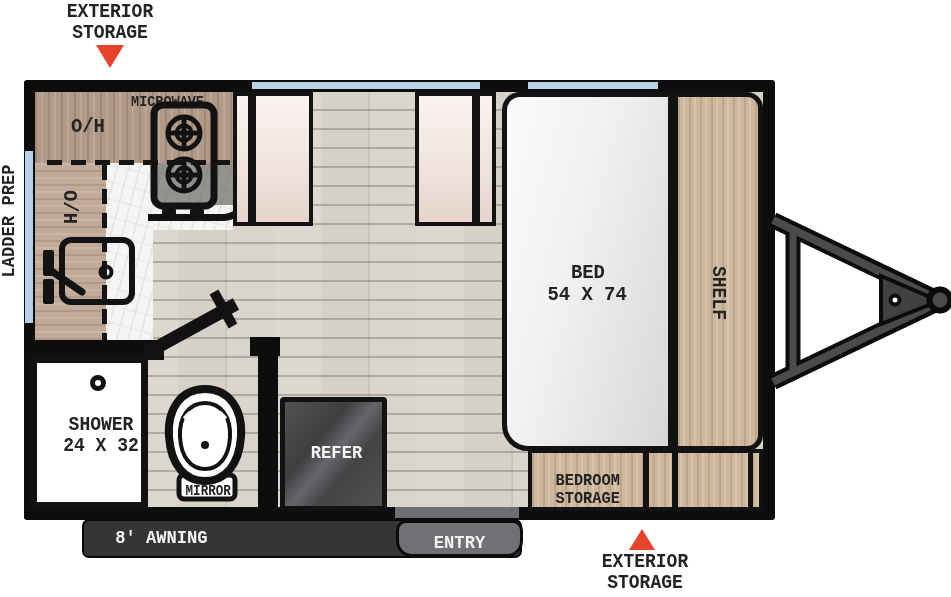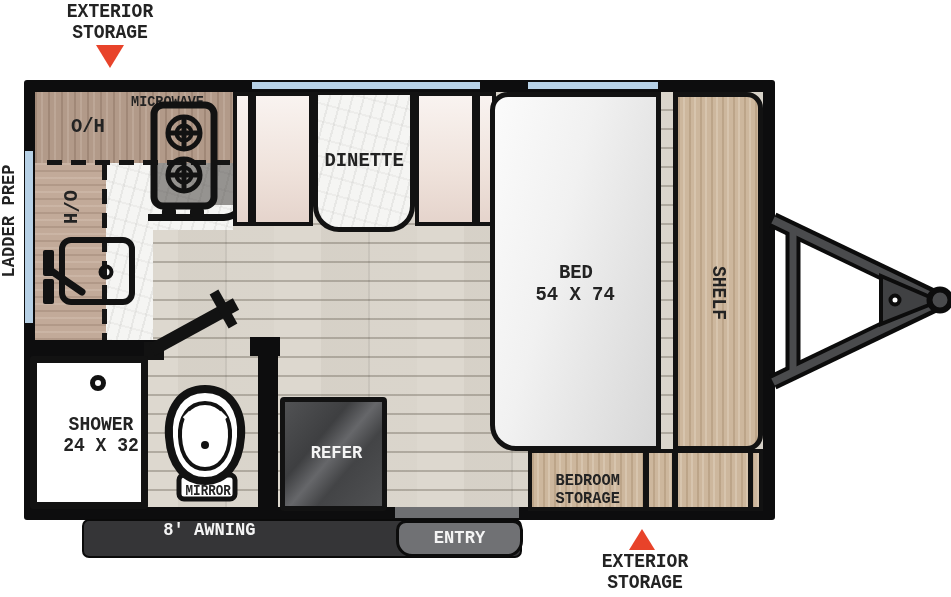--- a/index.html
+++ b/index.html
@@ -116,27 +116,24 @@
   <svg class="abs" style="left:40px;top:236px;" width="96" height="70" viewBox="0 0 96 70">
     <rect x="22" y="4" width="70" height="62" rx="9" fill="none" stroke="#121212" stroke-width="6"></rect>
     <circle cx="66" cy="36" r="5.5" fill="none" stroke="#121212" stroke-width="4"></circle>
     <rect x="3" y="14" width="11" height="26" rx="2" fill="#121212"></rect>
     <rect x="3" y="43" width="11" height="25" rx="2" fill="#121212"></rect>
     <line x1="10" y1="34" x2="42" y2="56" stroke="#121212" stroke-width="7" stroke-linecap="round"></line>
   </svg>
 
   <div class="abs bench" style="left:233px;top:92px;width:19px;height:134px;box-sizing:border-box;"></div>
   <div class="abs bench" style="left:252px;top:92px;width:61px;height:134px;box-sizing:border-box;"></div>
-  <div class="abs marble flexc" style="left:313px;top:92px;width:102px;height:140px;border:5px solid #121212;border-top-width:3px;border-radius:0 0 26px 26px;box-sizing:border-box;">
-    <span class="lbl sqz" style="font-size:21px;">DINETTE</span>
-  </div>
   <div class="abs bench" style="left:415px;top:92px;width:61px;height:134px;box-sizing:border-box;"></div>
   <div class="abs bench" style="left:476px;top:92px;width:20px;height:134px;box-sizing:border-box;"></div>
 
-  <div class="abs" style="left:490px;top:92px;width:171px;height:359px;border:5px solid #121212;border-radius:18px 0 0 26px;box-sizing:border-box;background:linear-gradient(105deg,#fbfbfb 0%,#f1f1f1 40%,#d7d7d7 100%);">
+  <div class="abs" style="left:502px;top:92px;width:171px;height:359px;border:5px solid #121212;border-radius:18px 0 0 26px;box-sizing:border-box;background:linear-gradient(105deg,#fbfbfb 0%,#f1f1f1 40%,#d7d7d7 100%);">
     <div class="abs lbl" style="left:0;top:165px;width:100%;font-size:21px;">
       <span class="sqz">BED</span><br>
       <span class="sqz">54 X 74</span>
     </div>
   </div>
 
   <div class="abs wood-l" style="left:673px;top:92px;width:90px;height:359px;border:5px solid #121212;border-radius:0 16px 16px 0;box-sizing:border-box;">
     <div class="abs lbl" style="left:40px;top:196px;transform:translate(-50%,-50%) rotate(90deg);font-size:20px;white-space:nowrap;">
       <span class="sqz">SHELF</span>
     </div>
@@ -183,25 +180,25 @@
   <div class="abs lbl" style="left:162px;top:484px;width:92px;font-size:14px;">
     <span class="sqz">MIRROR</span>
   </div>
 
   <div class="abs flexc" style="left:280px;top:397px;width:107px;height:114px;border:5px solid #121212;border-radius:4px;box-sizing:border-box;background:linear-gradient(130deg,#515254 0%,#3e3f41 35%,#66676a 50%,#434446 65%,#505153 100%);padding-left:6px;">
     <span class="lbl sqz white" style="font-size:19px;">REFER</span>
   </div>
 
   <div class="abs" style="left:395px;top:507px;width:124px;height:11px;background:#6e6f72;"></div>
 
-  <div class="abs" style="left:82px;top:519px;width:440px;height:39px;background:#353537;border:2px solid #0a0a0a;border-radius:7px;box-sizing:border-box;display:flex;align-items:flex-start;padding-left:48px;">
+  <div class="abs" style="left:82px;top:519px;width:440px;height:39px;background:#353537;border:2px solid #0a0a0a;border-radius:7px;box-sizing:border-box;display:flex;align-items:center;">
     <span class="lbl sqz white" style="font-size:19px;margin-left:26px;">8' AWNING</span>
   </div>
 
-  <div class="abs flexc" style="left:396px;top:520px;width:127px;height:37px;background:#707174;border:3px solid #0c0c0c;border-radius:10px 10px 16px 16px;box-sizing:border-box;">
+  <div class="abs flexc" style="left:396px;top:520px;width:127px;height:37px;background:#707174;border:3px solid #0c0c0c;border-radius:10px 10px 16px 16px;box-sizing:border-box;align-items:flex-end;">
     <span class="lbl sqz white" style="font-size:19px;">ENTRY</span>
   </div>
 
   <div class="abs tri-up" style="left:629px;top:529px;"></div>
   <div class="abs lbl" style="left:570px;top:552px;width:150px;font-size:20px;">
     <span class="sqz">EXTERIOR</span><br>
     <span class="sqz">STORAGE</span>
   </div>
 
   <svg class="abs" style="left:763px;top:198px;" width="188" height="206" viewBox="0 0 188 206">

